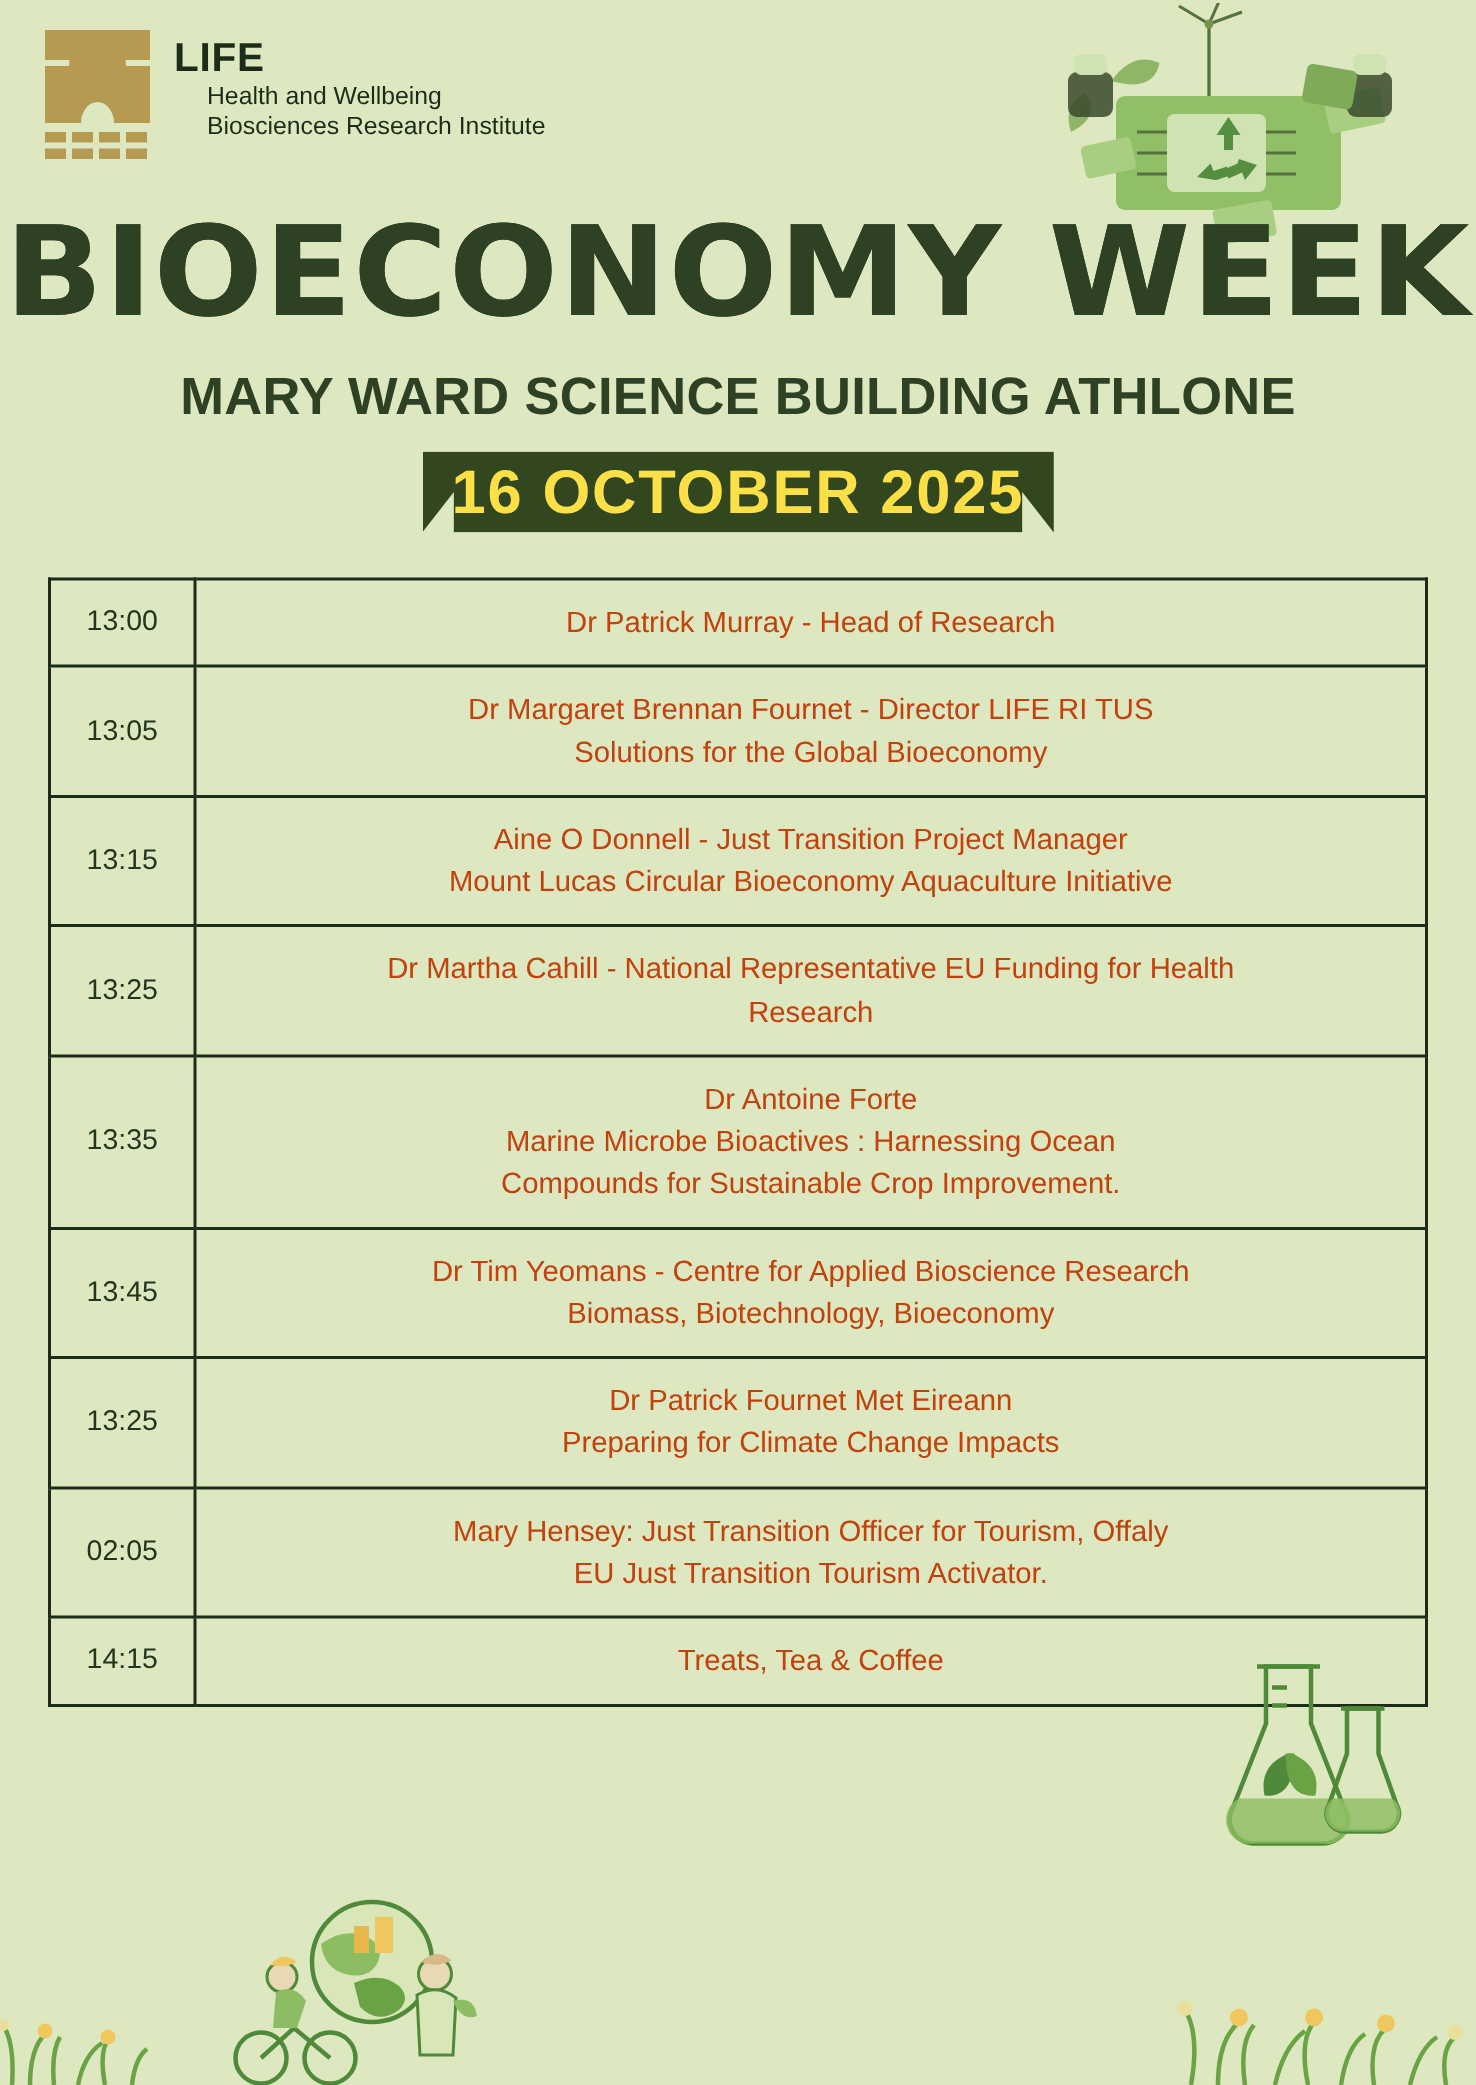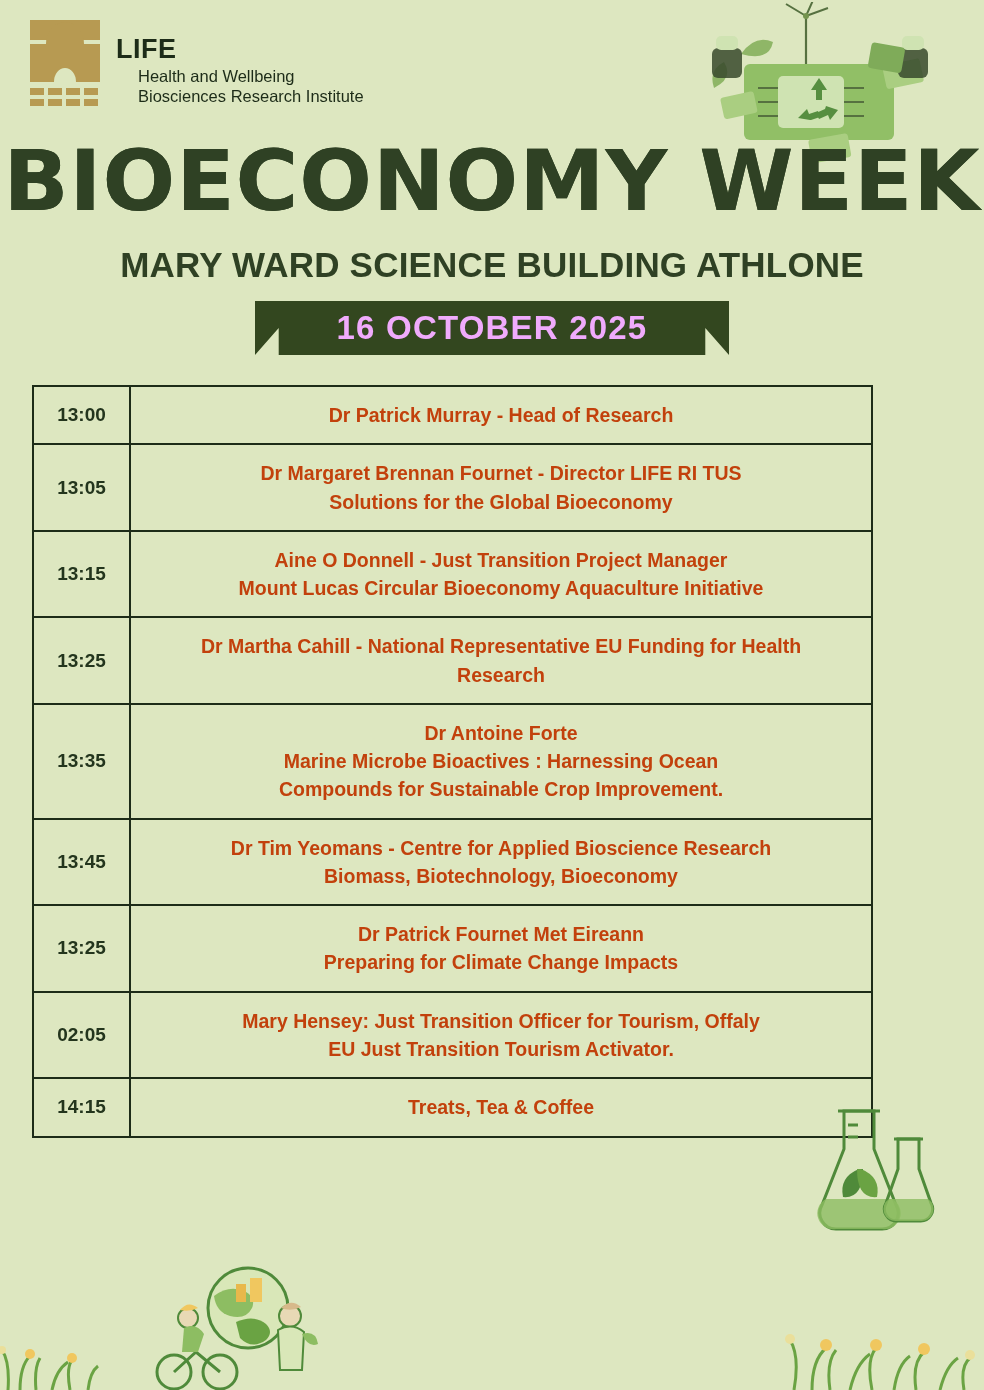--- a/index.html
+++ b/index.html
@@ -16,21 +16,21 @@
     position: relative;
     overflow: hidden;
   }
 
   
   .logo-block {
     position: absolute;
     top: 18px;
     left: 28px;
     display: flex;
-    align-items: flex-end;
+    align-items: flex-start;
     gap: 14px;
   }
   .logo-mark {
     width: 74px;
     height: 88px;
     position: relative;
     flex: 0 0 auto;
   }
   .logo-mark svg { display: block; }
   .logo-text { padding-top: 6px; }
@@ -114,50 +114,49 @@
   }
   .sub-title {
     font-size: 35px;
     font-weight: bold;
     letter-spacing: 0.2px;
     color: #2f4124;
     margin-top: 22px;
   }
   .date-banner {
     margin: 16px auto 0 auto;
-    width: 474px;
+    width: 421px;
     height: 54px;
     background: #33471f;
-    color: #f0abfc;
-    font-size: 33px;
+    color: #fde047;
+    font-size: 41px;
     font-weight: bold;
     letter-spacing: 1.2px;
     line-height: 54px;
     text-align: center;
     clip-path: polygon(0 0, 100% 0, 100% 100%, 95% 50%, 95% 100%, 5% 100%, 5% 50%, 0 100%);
     position: relative;
   }
   .date-banner::before,
   .date-banner::after {
     content: "";
     position: absolute;
     bottom: -0px;
     width: 0; height: 0;
   }
 
   
   .schedule {
     position: absolute;
     top: 385px;
     left: 32px;
-    width: 841px;
+    width: 920px;
     border-collapse: collapse;
     border: 2px solid #1d2c18;
     table-layout: fixed;
-    font-weight: bold;
   }
   .schedule td {
     border: 2px solid #1d2c18;
     vertical-align: middle;
     background: transparent;
   }
   .col-time {
     width: 97px;
     text-align: center;
     font-size: 19px;

